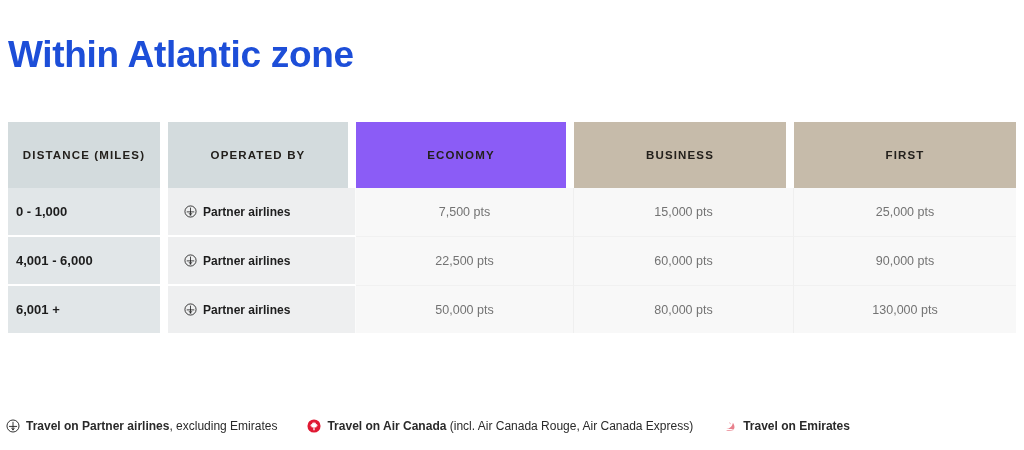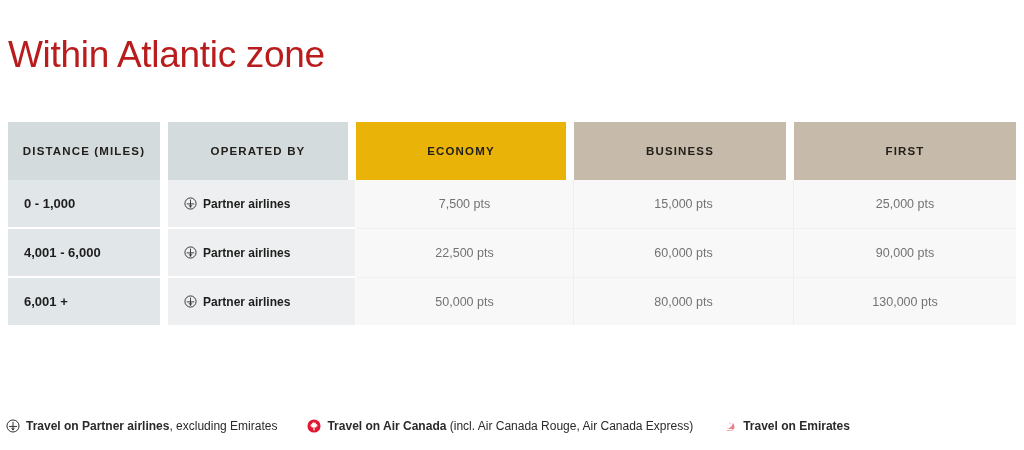--- a/index.html
+++ b/index.html
@@ -20,23 +20,23 @@
     width: 1024px;
     height: 450px;
   }
 
   
   .page-title {
     position: absolute;
     left: 8px;
     top: 6px;
     font-size: 37px;
-    font-weight: 400;
+    font-weight: 700;
     letter-spacing: -0.3px;
-    color: #b91c1c;
+    color: #1d4ed8;
     line-height: 48px;
     white-space: nowrap;
   }
 
   
   .award-table {
     position: absolute;
     left: 8px;
     top: 122px;
     width: 1008px;
@@ -45,55 +45,55 @@
     table-layout: fixed;
   }
 
   .award-table col.c-distance { width: 160px; }
   .award-table col.c-operated { width: 188px; }
   .award-table col.c-economy  { width: 218px; }
   .award-table col.c-business { width: 220px; }
   .award-table col.c-first    { width: 222px; }
 
   .award-table th {
-    height: 58px;
+    height: 66px;
     font-size: 11.5px;
     font-weight: 700;
     letter-spacing: 1.15px;
     text-transform: uppercase;
     color: #23201c;
     text-align: center;
     vertical-align: middle;
     padding: 0 4px;
     border-right: 8px solid #ffffff;
   }
   .award-table th:last-child { border-right: 0; }
 
   th.h-distance,
   th.h-operated { background: #d3dbdd; }
-  th.h-economy  { background: #eab308; margin-top: 12px; }
+  th.h-economy  { background: #8b5cf6; margin-top: 12px; }
   th.h-business,
   th.h-first    { background: #c6bbaa; }
 
   .award-table td {
     height: 45px;
     vertical-align: middle;
     font-size: 12.5px;
     border-right: 1px solid #ffffff;
     border-bottom: 1px solid #ffffff;
   }
   .award-table td:last-child { border-right: 0; }
   .award-table tr:last-child td { border-bottom: 0; }
 
   td.cell-distance {
     background: #e1e6e8;
     color: #1d1d1d;
     font-weight: 700;
     font-size: 13px;
-    padding-left: 16px;
+    padding-left: 8px;
     border-right: 8px solid #ffffff;
     border-bottom: 2px solid #ffffff;
   }
 
   td.cell-operated {
     background: #eeeff0;
     color: #1d1d1d;
     font-weight: 700;
     font-size: 12px;
     padding-left: 16px;

